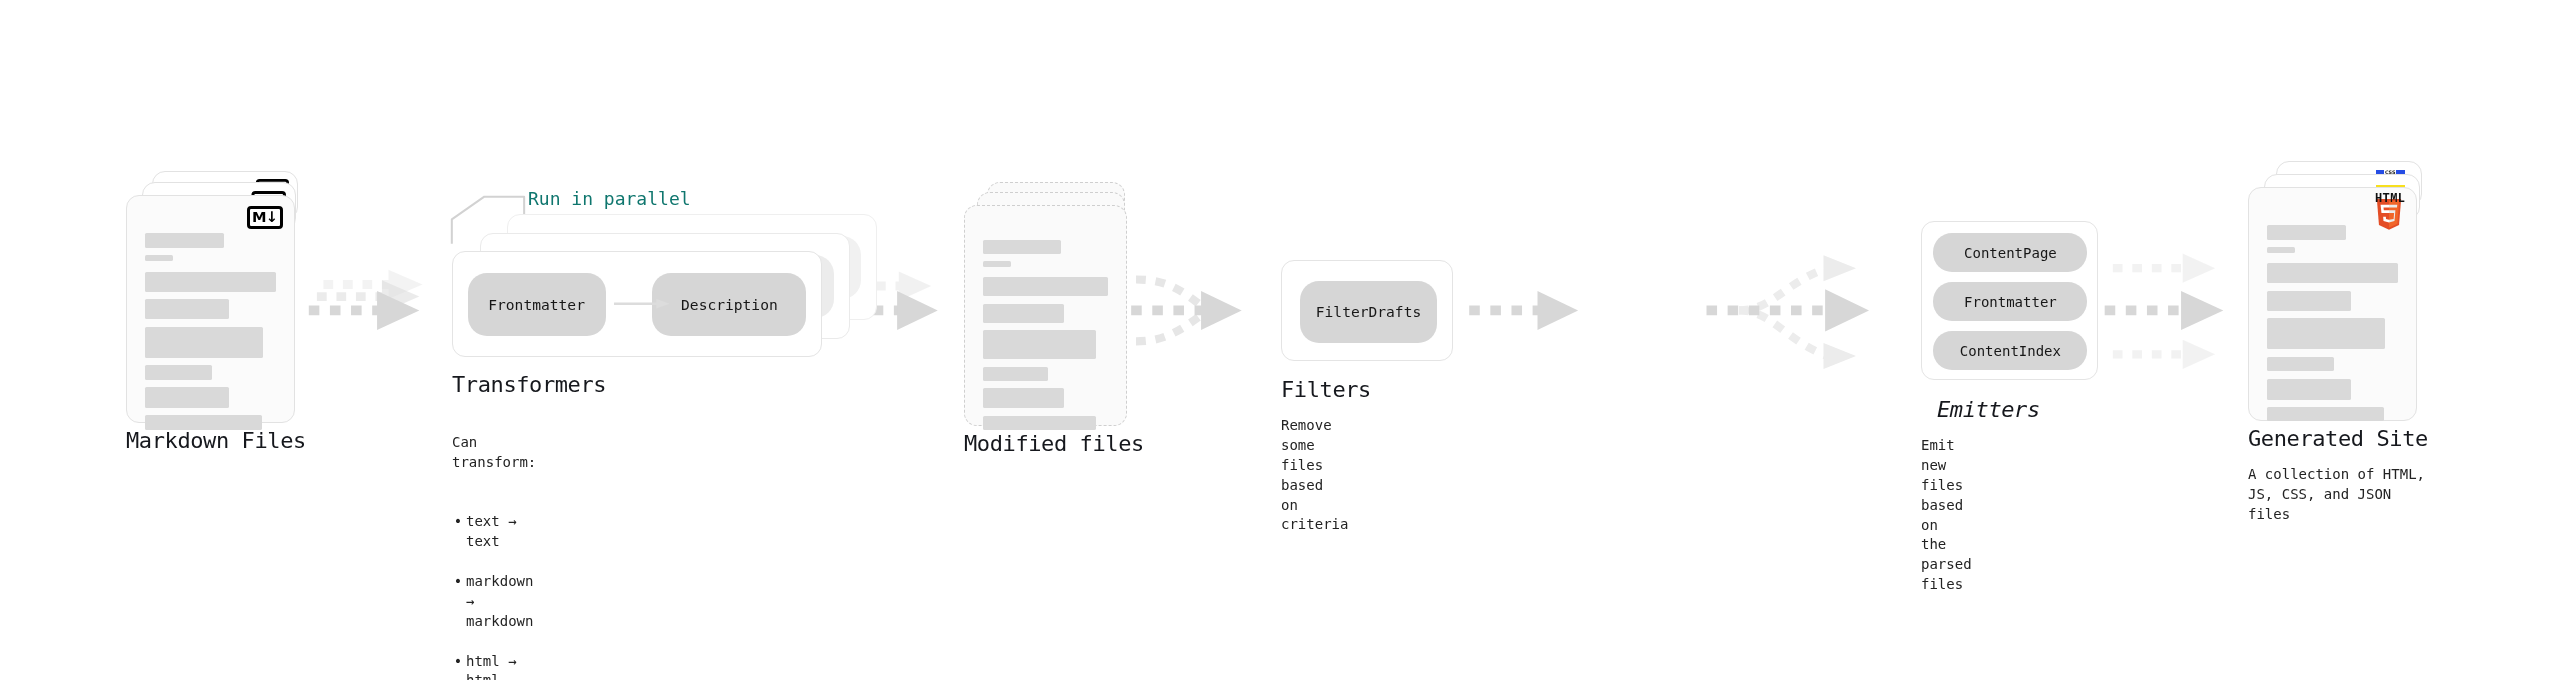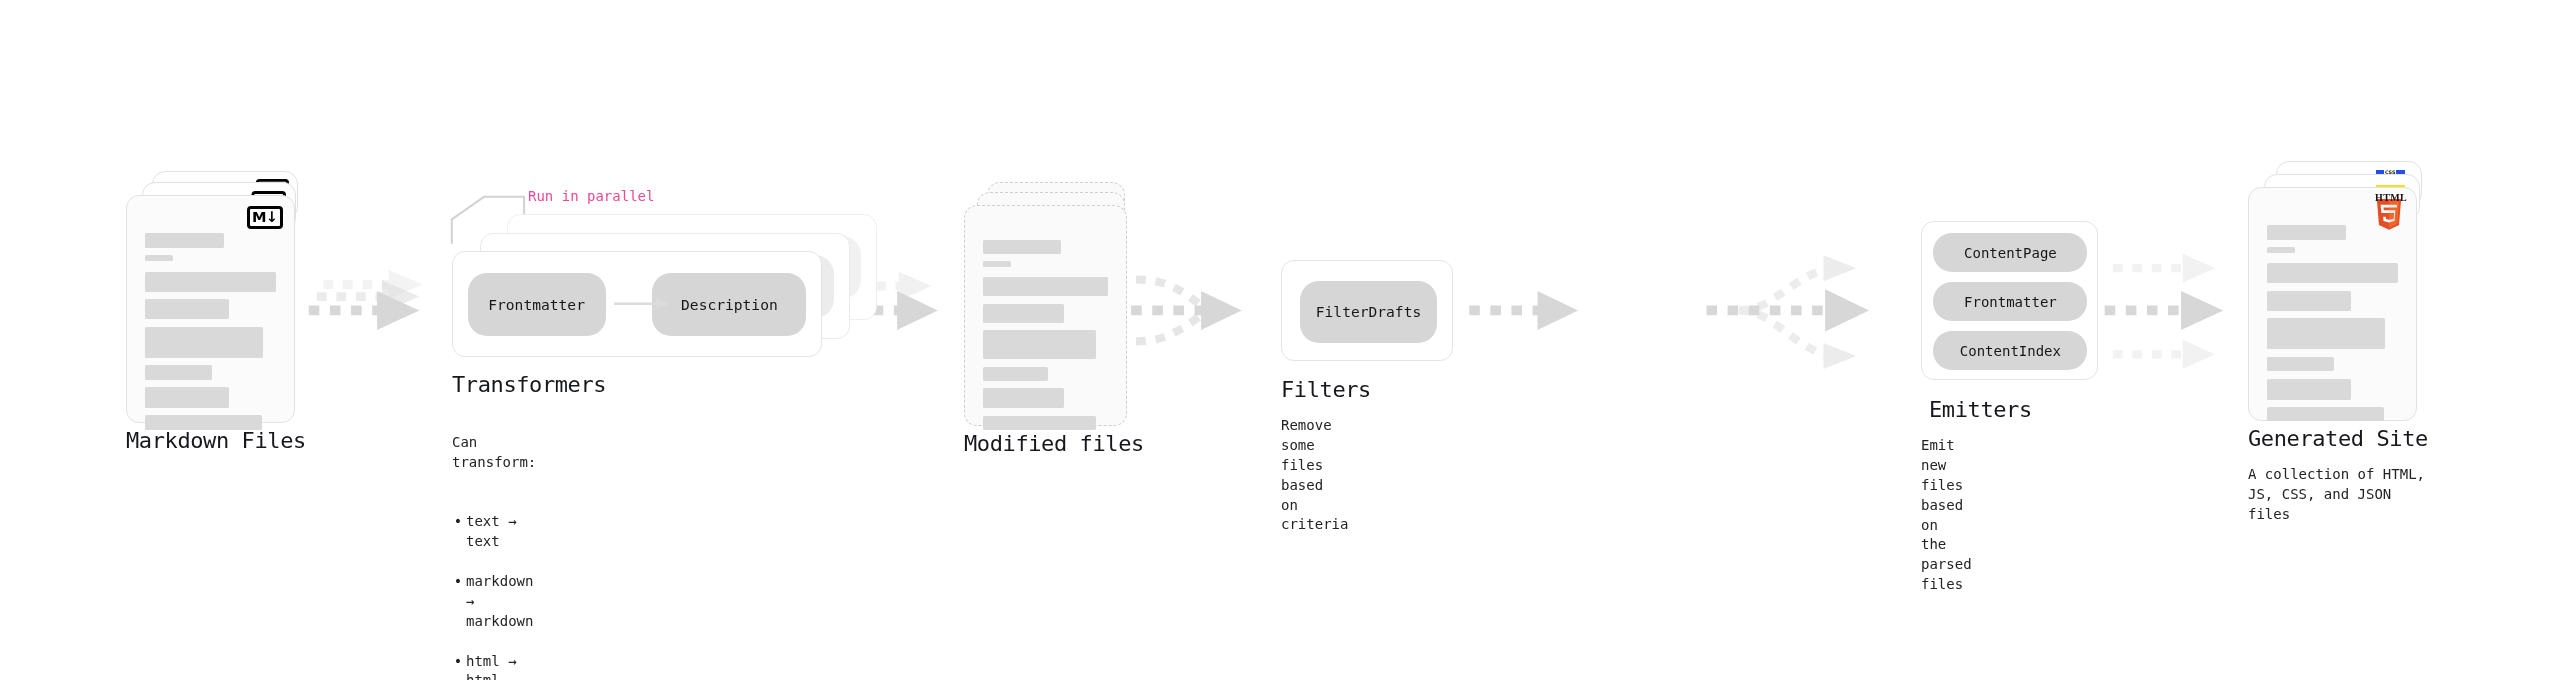--- a/index.html
+++ b/index.html
@@ -74,22 +74,22 @@
   
   .html5-badge {
     position: absolute;
     width: 28px;
     height: 34px;
   }
   .html5-word {
     position: absolute;
     top: -7.3px; left: 0; right: 0;
     text-align: center;
-    font-family: Liberation Serif, serif;
-    font-size: 10px;
+    font-family: Liberation Mono, monospace;
+    font-size: 12px;
     font-weight: bold;
     letter-spacing: 0.4px;
     color: #111;
   }
   .js-badge {
     position: absolute;
     width: 29px;
     height: 16.3px;
     background: #f7df1e;
   }
@@ -160,22 +160,22 @@
 
   
   .arrows {
     position: absolute;
     inset: 0;
     pointer-events: none;
   }
 
   .run-parallel {
     position: absolute;
-    font-size: 14px;
-    color: #ec4899;
+    font-size: 18px;
+    color: #0f766e;
     white-space: nowrap;
   }
 </style>
 </head>
 <body>
 
 <div class="stage">
 
   <svg class="arrows" width="2576" height="681" viewBox="0 0 3170 838">
     <defs>
@@ -354,21 +354,21 @@
   </div>
 
 
   <div class="node" style="left:1921px; top:221px;">
     <div class="group-box" style="left:0px; top:0px; width:177px; height:159px;">
       <div class="chip" style="left:11.4px; top:11.4px; width:154px; height:39px; font-size:14px;">ContentPage</div>
       <div class="chip" style="left:11.4px; top:60px; width:154px; height:39px; font-size:14px;">Frontmatter</div>
       <div class="chip" style="left:11.4px; top:109px; width:154px; height:39px; font-size:14px;">ContentIndex</div>
     </div>
 
-    <div class="title" style="left:8px; top:176px;">Emitters</div>
+    <div class="title" style="left:16px; top:176px;font-style:italic;">Emitters</div>
     <div class="caption" style="left:0px; top:215px;">Emit new files based on
 the parsed files</div>
   </div>
 
   <div class="node" style="left:2248px; top:161px;">
     <div class="card-stack" style="width:187px; height:260px;">
 
       <div class="file-card back" style="left:28px; top:0px; width:146px; height:46px;">
         <div class="css-badge" style="right:16.3px; top:8.1px;">
           <span>CSS</span>

